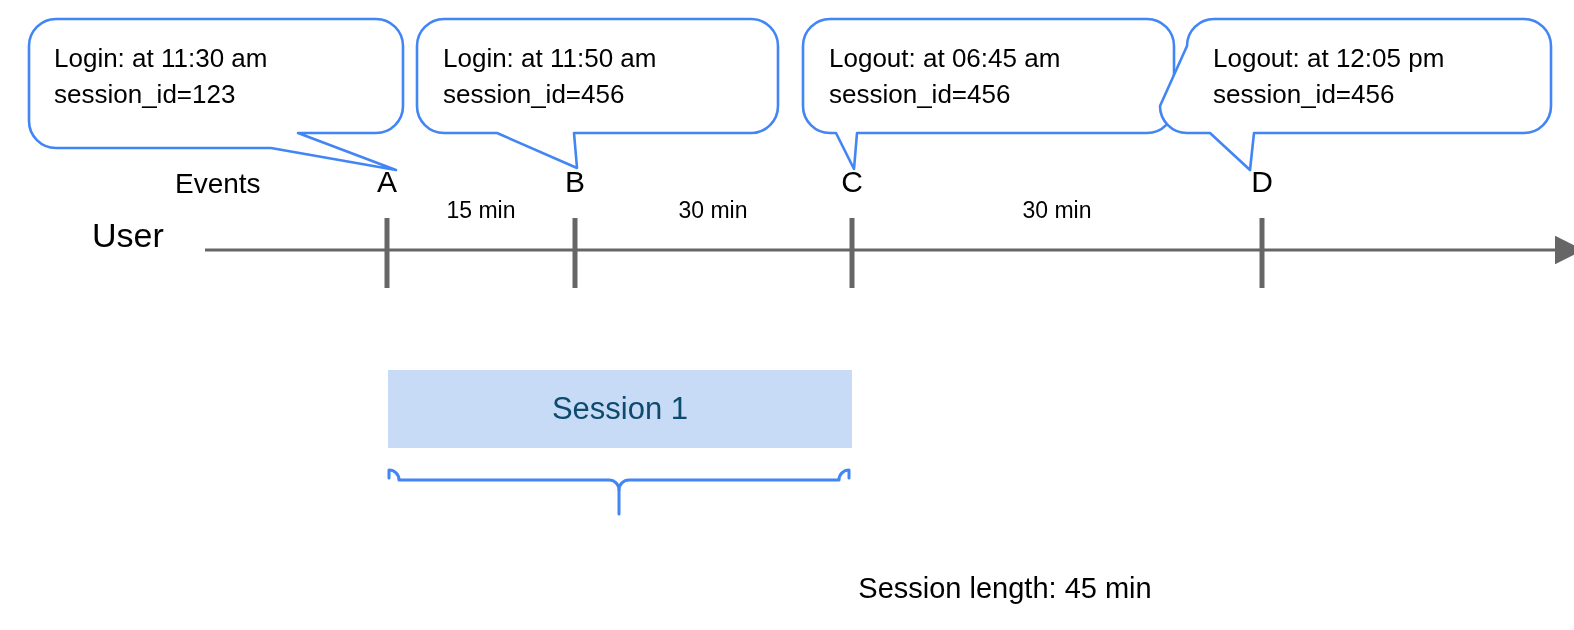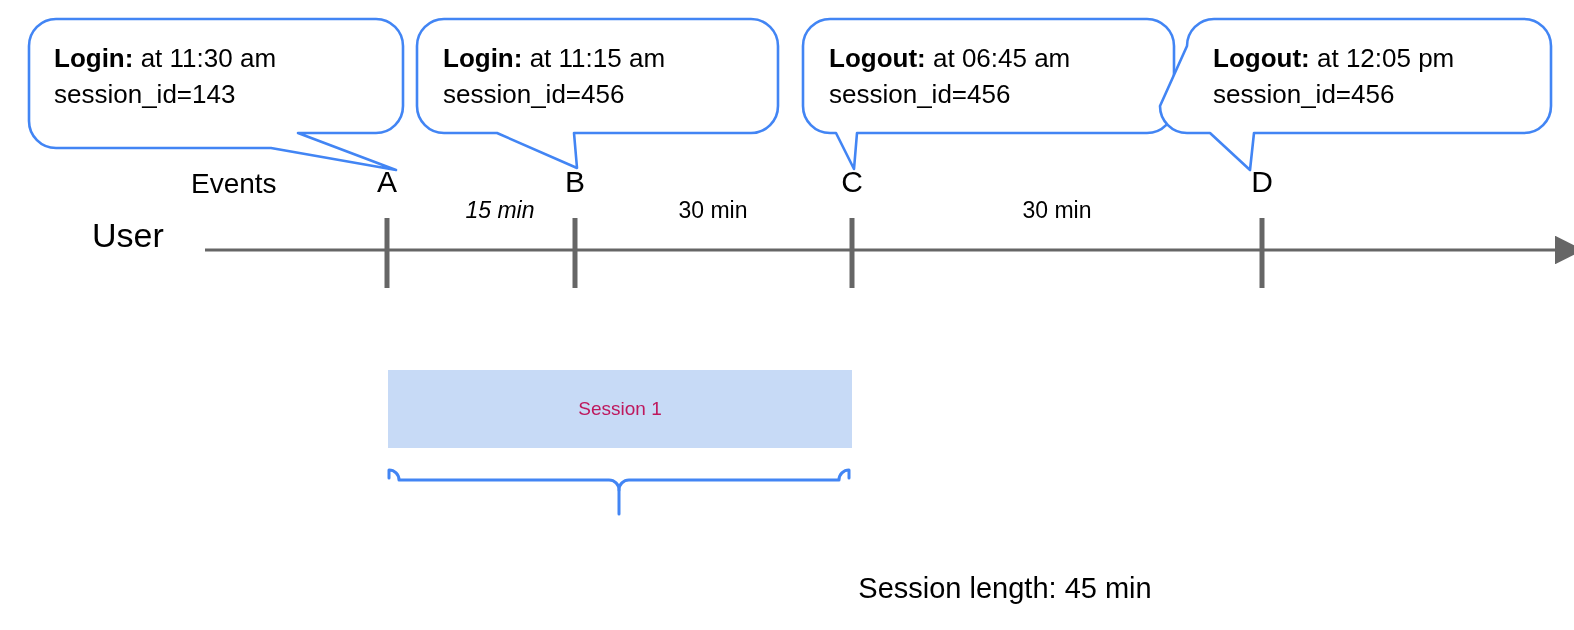--- a/index.html
+++ b/index.html
@@ -26,21 +26,21 @@
     height: 630px;
   }
   .bubble-text {
     position: absolute;
     font-size: 26px;
     line-height: 36px;
     color: #000000;
     white-space: nowrap;
   }
   .bubble-text .evt {
-    font-weight: bold;
+    font-weight: normal;
     text-align: center;
   }
   .callout-line2 {
     display: block;
   }
   .axis-label {
     position: absolute;
     font-size: 34px;
     color: #000000;
     white-space: nowrap;
@@ -63,22 +63,22 @@
     font-size: 23px;
     color: #000000;
     text-align: center;
     white-space: nowrap;
   }
   .session-box {
     position: absolute;
     display: flex;
     align-items: center;
     justify-content: center;
-    font-size: 19px;
-    color: #be185d;
+    font-size: 31px;
+    color: #0c4a6e;
   }
   .session-caption {
     position: absolute;
     font-size: 29px;
     color: #000000;
     text-align: center;
     white-space: nowrap;
     width: 100%;
     left: 0;
     padding-left: 24px;
@@ -119,51 +119,51 @@
     <line x1="852" y1="218" x2="852" y2="288" stroke="#666666" stroke-width="5"></line>
     <line x1="1262" y1="218" x2="1262" y2="288" stroke="#666666" stroke-width="5"></line>
 
     <path d="M389,478 v-8 a10,10 0 0 1 10,10 h210 a10,10 0 0 1 10,10 a10,10 0 0 1 10,-10 h210 a10,10 0 0 1 10,-10 v8" fill="none" stroke="#4285f4" stroke-width="3" stroke-linecap="round" stroke-linejoin="round" transform="translate(0,0)"></path>
     <path d="M619,490 v24" fill="none" stroke="#4285f4" stroke-width="3" stroke-linecap="round"></path>
   </svg>
 
   <div class="bubble-text" style="left:54px; top:40px;">
     <span class="evt">Login:</span>
     <span>at 11:30 am</span>
-    <span class="callout-line2">session_id=143</span>
+    <span class="callout-line2">session_id=123</span>
   </div>
 
   <div class="bubble-text" style="left:443px; top:40px;">
     <span class="evt">Login:</span>
-    <span>at 11:15 am</span>
+    <span>at 11:50 am</span>
     <span class="callout-line2">session_id=456</span>
   </div>
 
   <div class="bubble-text" style="left:829px; top:40px;">
     <span class="evt">Logout:</span>
     <span>at 06:45 am</span>
     <span class="callout-line2">session_id=456</span>
   </div>
 
   <div class="bubble-text" style="left:1213px; top:40px;">
     <span class="evt">Logout:</span>
     <span>at 12:05 pm</span>
     <span class="callout-line2">session_id=456</span>
   </div>
 
-  <div class="events-label" style="left:191px; top:168px;">Events</div>
+  <div class="events-label" style="left:175px; top:168px;">Events</div>
 
   <div class="axis-label" style="left:92px; top:216px;">User</div>
 
   <div class="point-label" style="left:367px; top:165px; width:40px;">A</div>
   <div class="point-label" style="left:555px; top:165px; width:40px;">B</div>
   <div class="point-label" style="left:832px; top:165px; width:40px;">C</div>
   <div class="point-label" style="left:1242px; top:165px; width:40px;">D</div>
 
-  <div class="duration-label" style="left:440px; top:197px; width:120px;font-style:italic;">15 min</div>
+  <div class="duration-label" style="left:421px; top:197px; width:120px;">15 min</div>
   <div class="duration-label" style="left:653px; top:197px; width:120px;">30 min</div>
   <div class="duration-label" style="left:997px; top:197px; width:120px;">30 min</div>
 
   <div class="session-box" style="left:388px; top:370px; width:464px; height:78px; background:#c7daf6;">
     <span>Session 1</span>
   </div>
 
   <div class="session-caption" style="top:572px;">
     <span style="display:inline-block; width:464px; margin-left:388px;">Session length: 45 min</span>
   </div>

